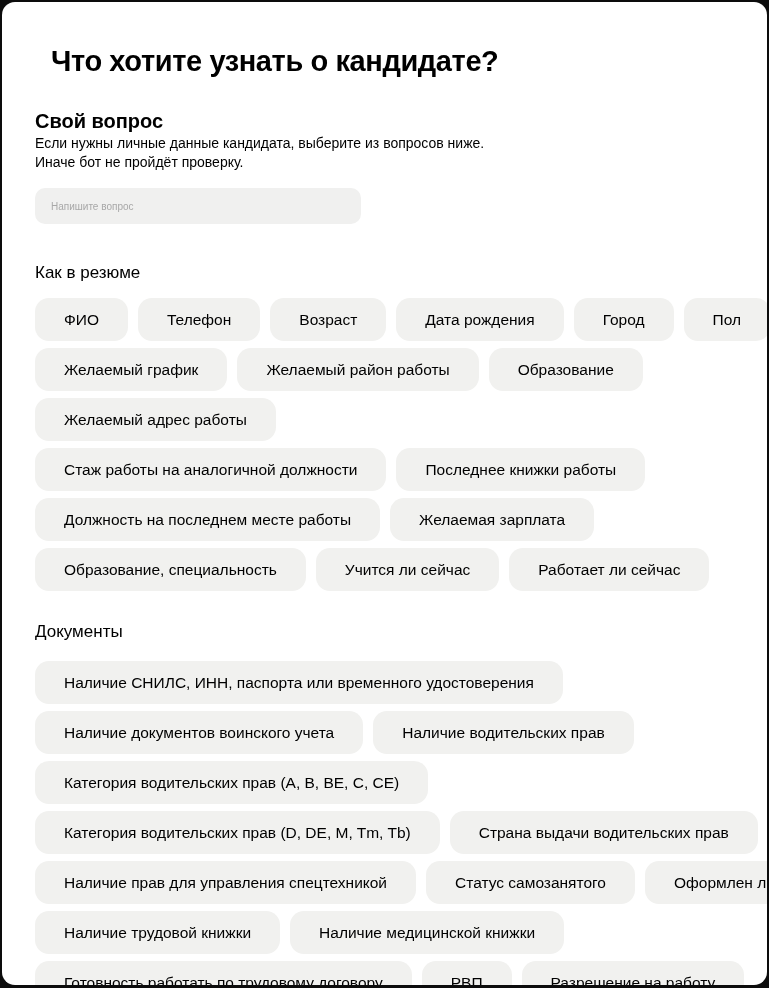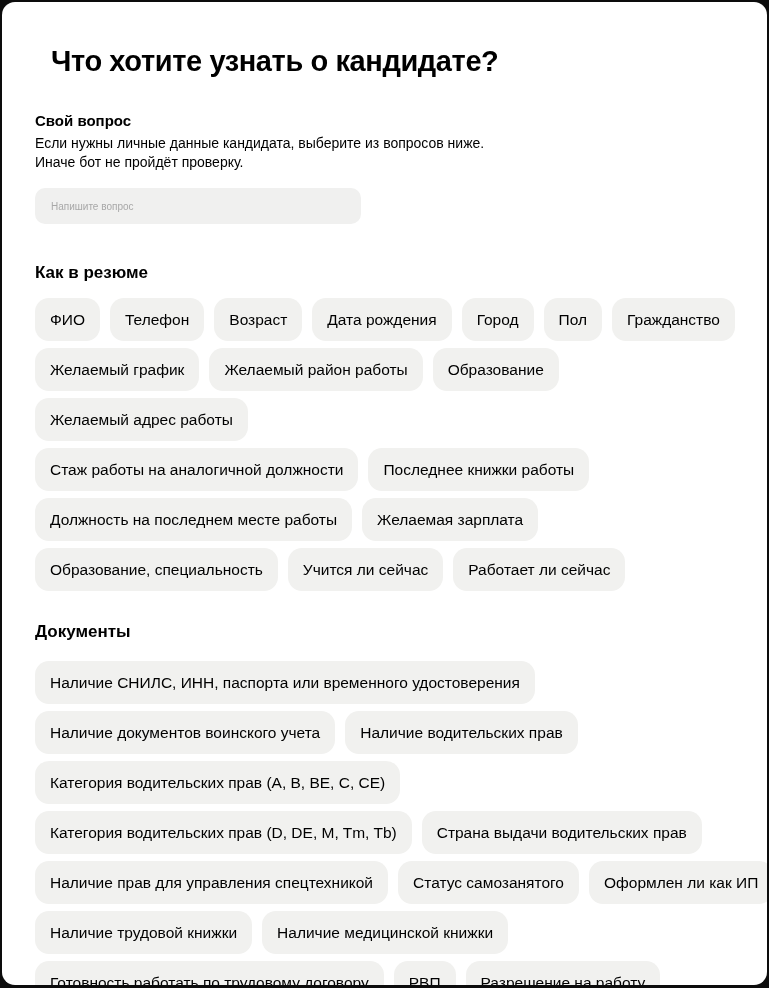--- a/index.html
+++ b/index.html
@@ -26,21 +26,21 @@
     color: #000;
   }
   .page-title {
     font-size: 29px;
     font-weight: 700;
     letter-spacing: -0.4px;
     line-height: 34px;
     margin: 16px;
   }
   .sub-heading {
-    font-size: 15px;
+    font-size: 20px;
     font-weight: 700;
     line-height: 22px;
     margin: 32px 0 2px;
   }
   .desc {
     font-size: 14px;
     line-height: 19px;
     margin: 0;
     color: #000;
   }
@@ -57,41 +57,41 @@
     padding: 0 16px;
     font-size: 10px;
     font-family: "Liberation Sans", sans-serif;
     color: #000;
   }
   .question-input::placeholder {
     color: #a8a8a8;
   }
   .section-heading {
     font-size: 17px;
-    font-weight: 700;
+    font-weight: 400;
     line-height: 22px;
     margin: 38px 0 14px;
   }
   .section-heading.documents {
     margin: 30px 0 18px;
   }
   .chips {
     display: flex;
     flex-direction: column;
     gap: 7px;
   }
   .chip-row {
     display: flex;
     gap: 10px;
   }
   .chip {
     height: 43px;
     display: inline-flex;
     align-items: center;
-    padding: 0 15px;
+    padding: 0 29px;
     background: #f1f1ef;
     border: none;
     border-radius: 14px;
     font-size: 15.5px;
     font-family: "Liberation Sans", sans-serif;
     color: #000;
     white-space: nowrap;
     cursor: pointer;
   }
 </style>

